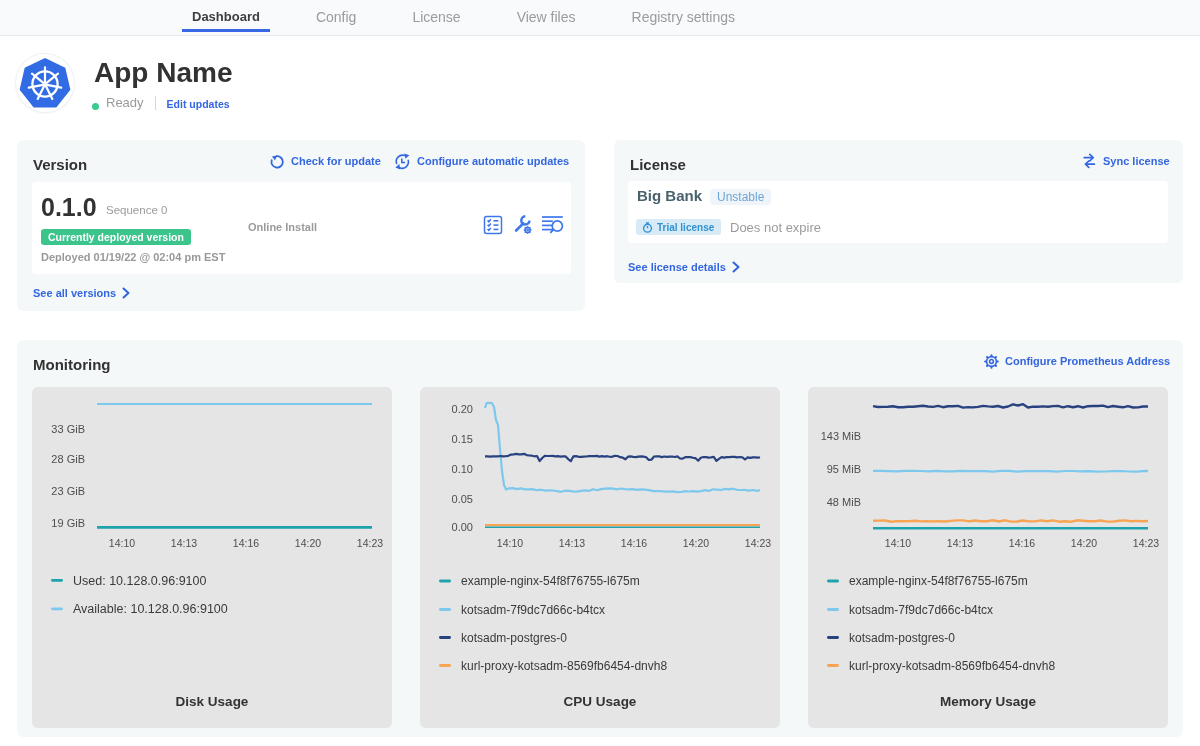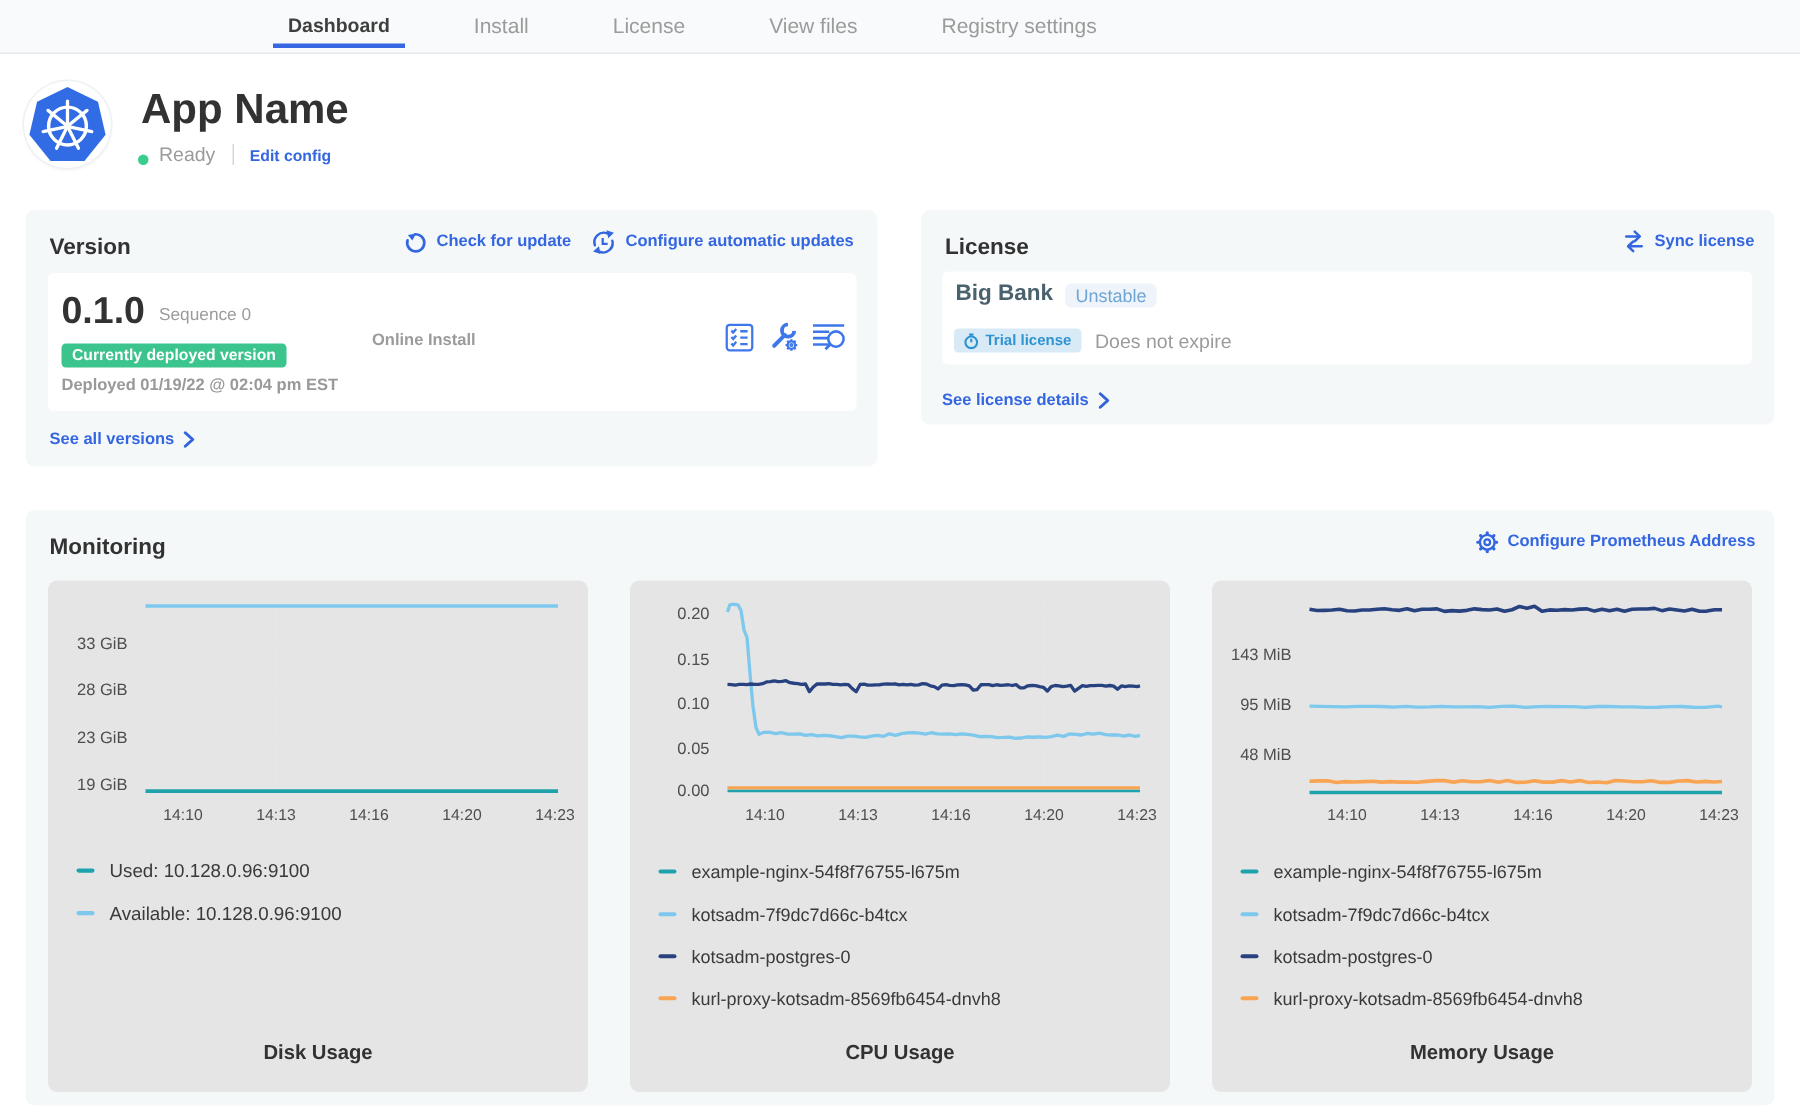--- a/index.html
+++ b/index.html
@@ -36,21 +36,21 @@
 .trial svg{margin-right:4px}
 .noexpire{position:absolute;left:730px;top:221px;font-size:13px;line-height:13px;color:#9b9b9b}
 
 .chartcard{position:absolute;top:387px;width:360px;height:341px;background:#e5e5e5;border-radius:6px}
 </style>
 </head>
 <body>
 
 <div class="nav">
   <div class="tab active">Dashboard</div>
-  <div class="tab">Install</div>
+  <div class="tab">Config</div>
   <div class="tab">License</div>
   <div class="tab">View files</div>
   <div class="tab">Registry settings</div>
 </div>
 
 <div class="appicon"><svg width="58" height="58" viewBox="0 0 58 58">
 <g transform="translate(29,30)">
 <path d="M0,-26 L20.3,-16.2 L25.4,5.8 L11.3,23.4 L-11.3,23.4 L-25.4,5.8 L-20.3,-16.2 Z" fill="#326ce5"></path>
 <g stroke="#fff" fill="none">
 <circle cx="0" cy="0" r="12.6" stroke-width="2.3"></circle>
@@ -65,21 +65,21 @@
 </g>
 <circle cx="0" cy="0" r="2.1" fill="#fff" stroke="none"></circle>
 </g>
 </g>
 </svg></div>
 <div class="appname">App Name</div>
 <div class="statusrow">
     <div class="dot"></div>
     <span class="ready">Ready</span>
     <div class="vdiv"></div>
-    <span class="editcfg">Edit config</span>
+    <span class="editcfg">Edit updates</span>
   </div>
 
 <div class="gcard" style="left:17px;top:140px;width:568px;height:171px"></div>
 <div class="cardtitle" style="left:33px;top:157px">Version</div>
 <div class="wcard" style="left:32px;top:182px;width:539px;height:92px"></div>
 <div class="ver010">0.1.0</div>
 <div class="seq">Sequence 0</div>
 <div class="greenbadge">Currently deployed version</div>
 <div class="deployed">Deployed 01/19/22 @ 02:04 pm EST</div>
 <div class="online">Online Install</div>

